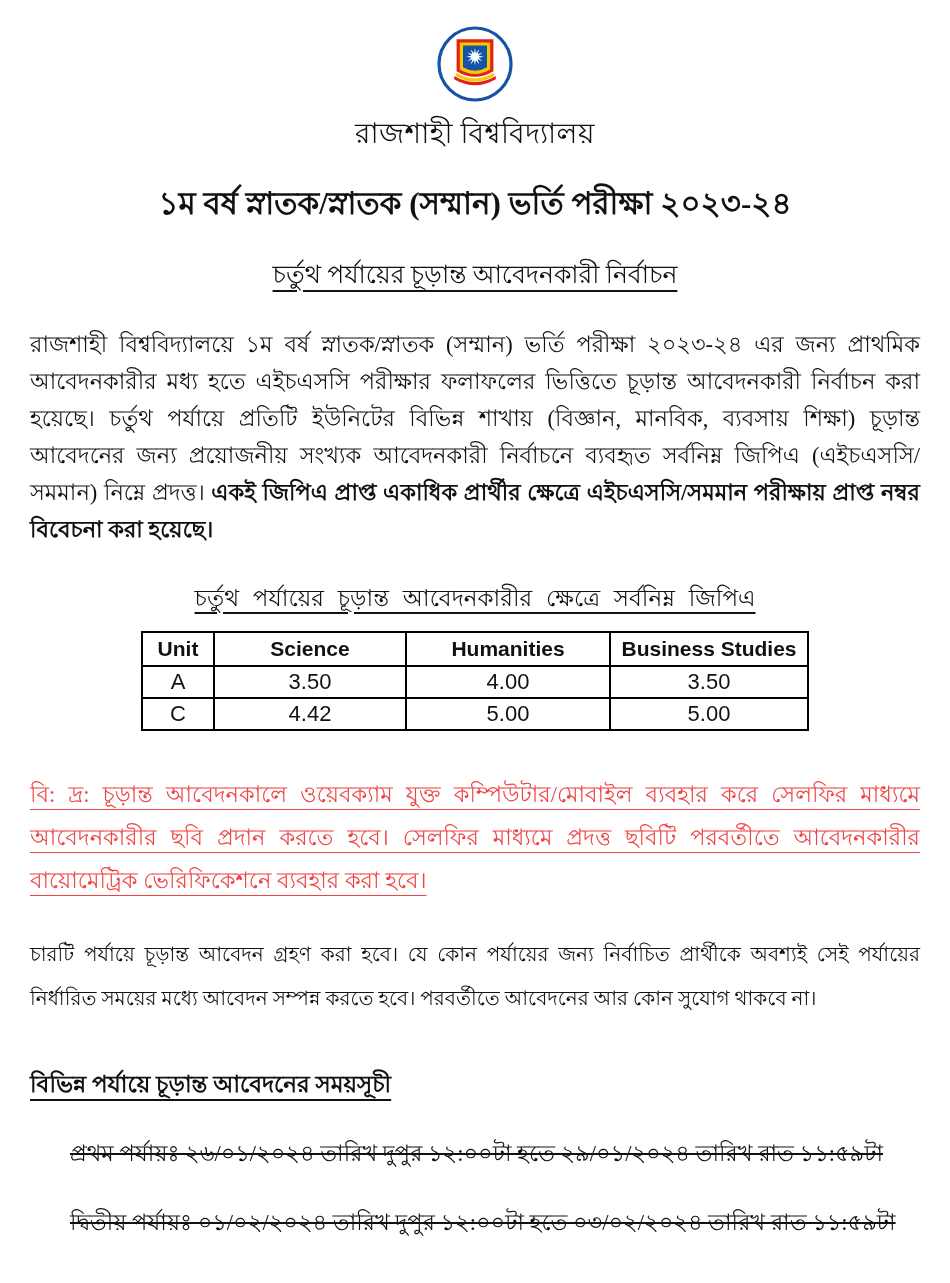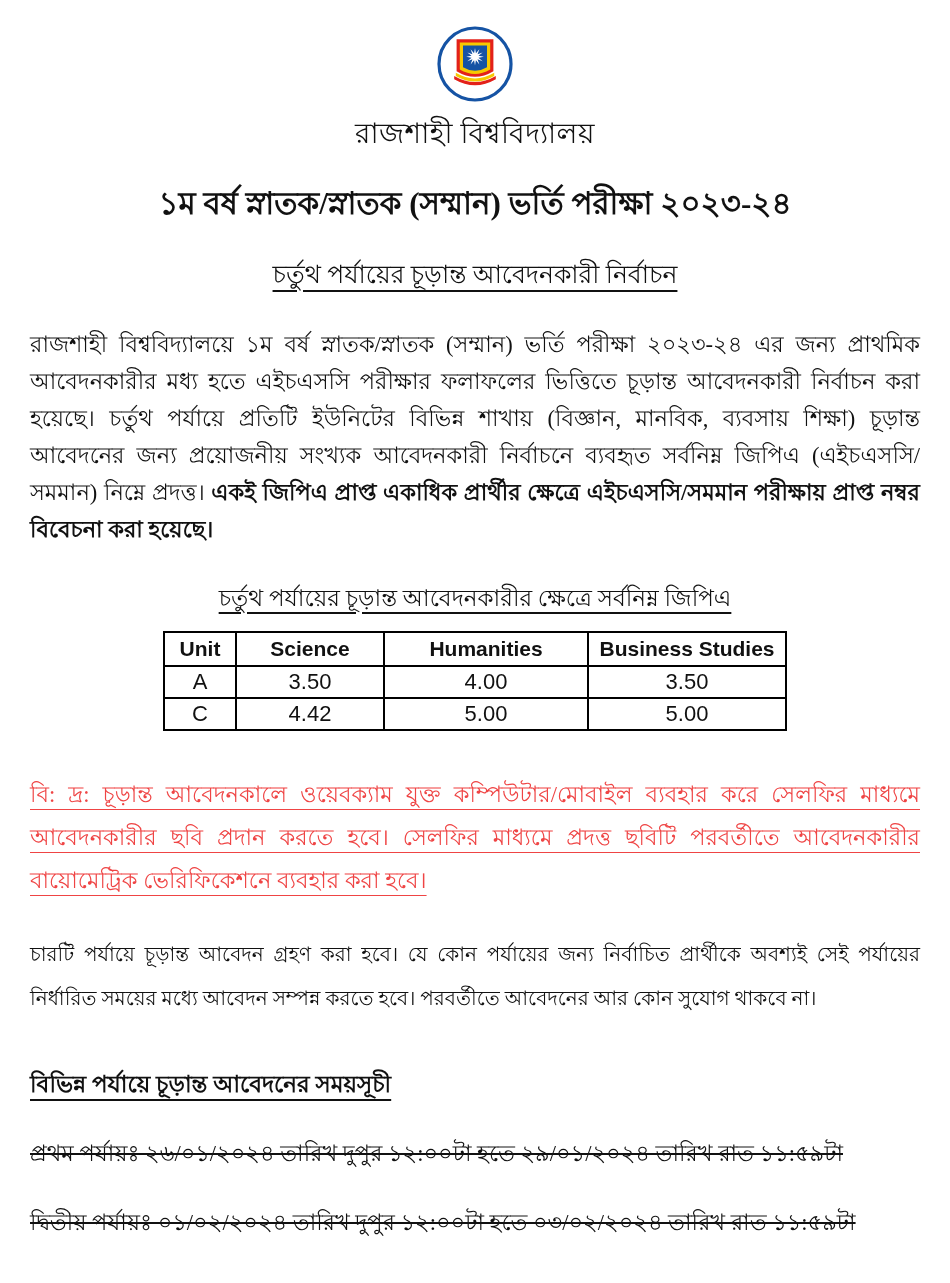--- a/index.html
+++ b/index.html
@@ -53,35 +53,36 @@
   .intro b { font-weight: bold; }
   
   .table-caption {
     text-align: center;
     font-size: 23px;
     margin-top: 32px;
   }
   .table-caption span {
     text-decoration: underline;
     text-underline-offset: 6px;
+    font-family: Liberation Mono, monospace;
   }
   table.gpa {
     border-collapse: collapse;
     margin: 12px auto 0 auto;
     font-family: "Liberation Sans", "DejaVu Sans", sans-serif;
   }
   table.gpa th, table.gpa td {
     border: 2px solid #000000;
     text-align: center;
     padding: 2px 6px;
   }
   table.gpa th { font-size: 21px; font-weight: bold; height: 34px; }
   table.gpa td { font-size: 22px; height: 29px; }
   .col-unit { width: 72px; border-radius: 17px; }
-  .col-science { width: 148px; }
+  .col-science { width: 192px; }
   .col-humanities { width: 204px; }
   .col-business { width: 198px; }
   
   .note {
     margin-top: 42px;
     color: #ef4444;
     font-size: 22.5px;
     line-height: 43px;
     text-align: justify;
     text-decoration: underline;
@@ -101,20 +102,21 @@
     font-weight: bold;
   }
   .schedule-heading span {
     text-decoration: underline;
     text-underline-offset: 7px;
   }
   .schedule-item {
     margin-top: 31px;
     font-size: 22.5px;
     white-space: nowrap;
+    margin-left: 40px;
   }
   .schedule-item.struck {
     text-decoration: line-through;
     text-decoration-thickness: 1.8px;
   }
   
   .watermark {
     position: absolute;
     left: 582px;
     top: 540px;

